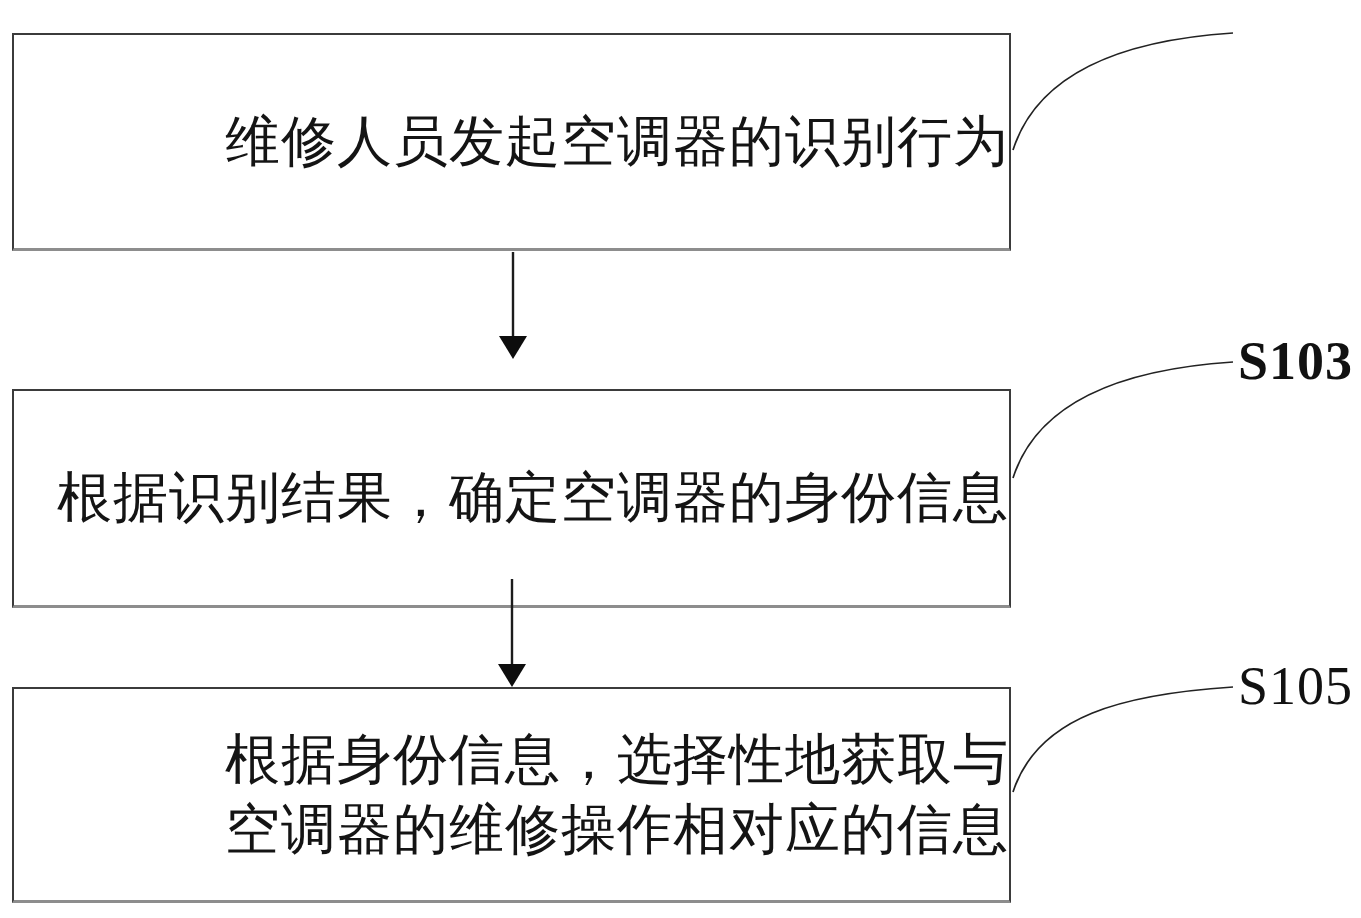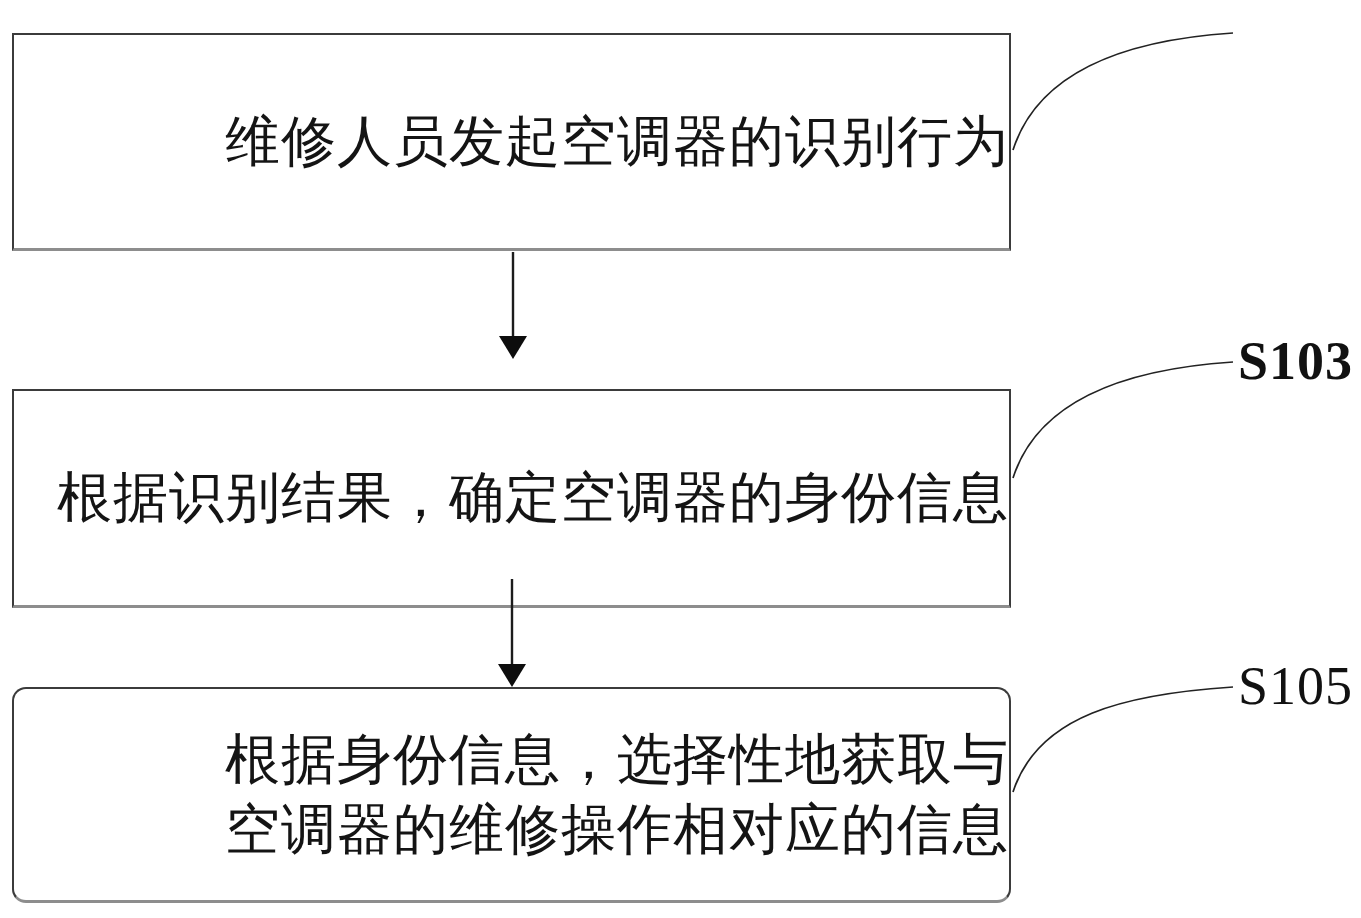--- a/index.html
+++ b/index.html
@@ -32,21 +32,21 @@
     display: block;
     font-size: 55px;
     line-height: 70px;
     letter-spacing: 1px;
     color: #141414;
     white-space: nowrap;
     text-align: center;
   }
   #box-s101 { top: 33px;  height: 218px; }
   #box-s103 { top: 359px; height: 219px; margin-top: 30px; }
-  #box-s105 { top: 687px; height: 216px; border-radius: 14px; }
+  #box-s105 { top: 687px; height: 216px; }
 
   .step-label {
     position: absolute;
     left: 1238px;
     width: 120px;
     font-size: 54px;
     line-height: 60px;
     color: #111111;
     letter-spacing: 1px;
     white-space: nowrap;

